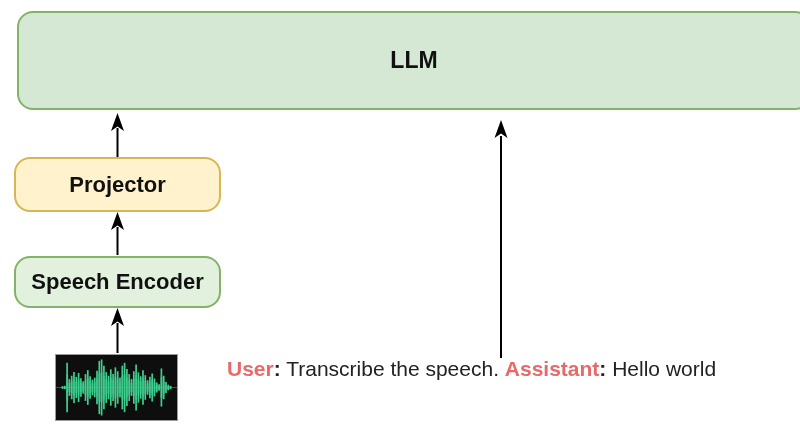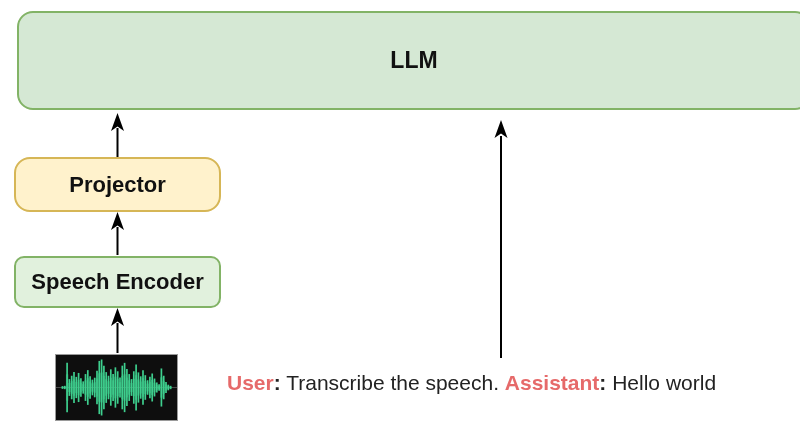--- a/index.html
+++ b/index.html
@@ -27,33 +27,33 @@
     border-radius: 16px; font-size: 23px;
   }
   .box-projector {
     left: 14px; top: 157px; width: 207px; height: 55px;
     background: var(--yellow-fill); border: 2px solid var(--yellow-border);
     border-radius: 16px; font-size: 22px;
   }
   .box-encoder {
     left: 14px; top: 256px; width: 207px; height: 52px;
     background: var(--encoder-fill); border: 2px solid var(--green-border);
-    border-radius: 10px; font-size: 22px;
+    border-radius: 16px; font-size: 22px;
   }
 
   .waveform {
     position: absolute; left: 55px; top: 354px; width: 123px; height: 67px;
     background: var(--waveform-bg);
     border: 1px solid #9a9a9a;
     box-sizing: border-box;
   }
   .waveform svg { display: block; width: 121px; height: 65px; }
 
   .caption {
-    position: absolute; left: 227px; top: 369px;
+    position: absolute; left: 227px; top: 355px;
     font-size: 21px; line-height: 27px;
     color: var(--text-black);
     white-space: pre;
   }
   .caption .speaker { color: var(--speaker-red); font-weight: 700; }
   .caption .colon { color: var(--text-black); font-weight: 700; }
 </style>
 </head>
 <body>
 

